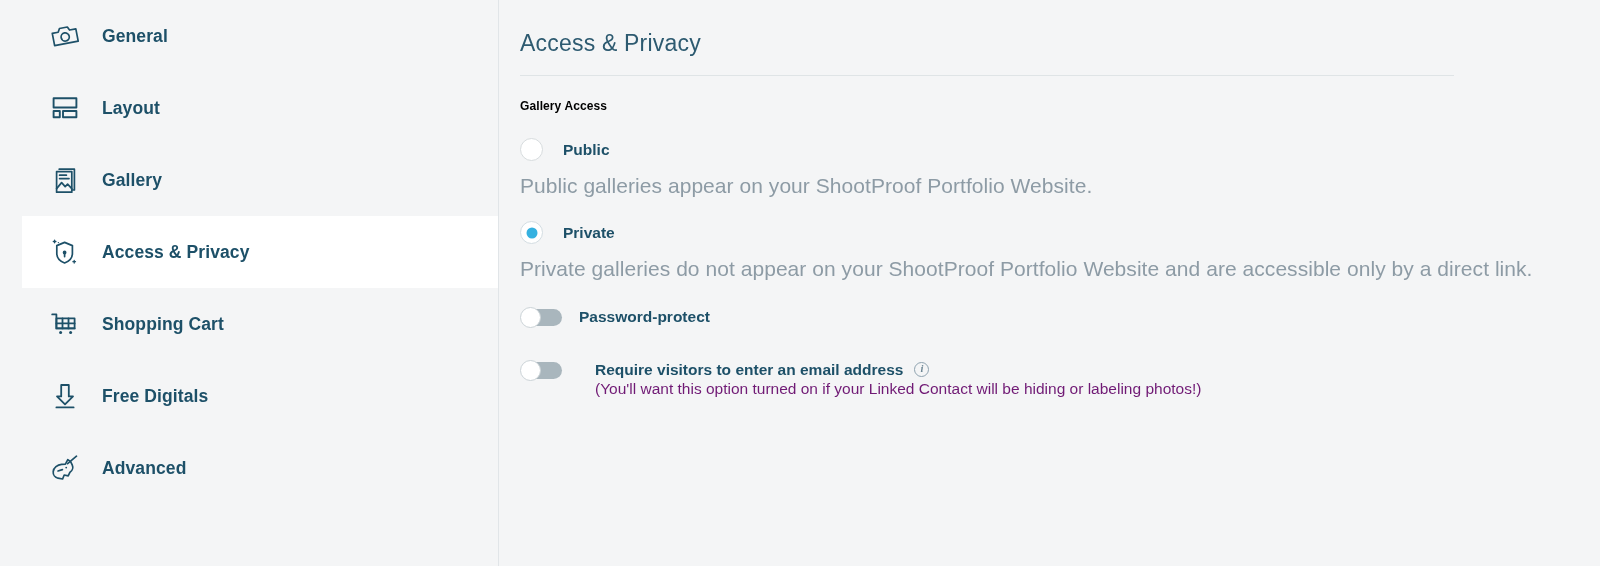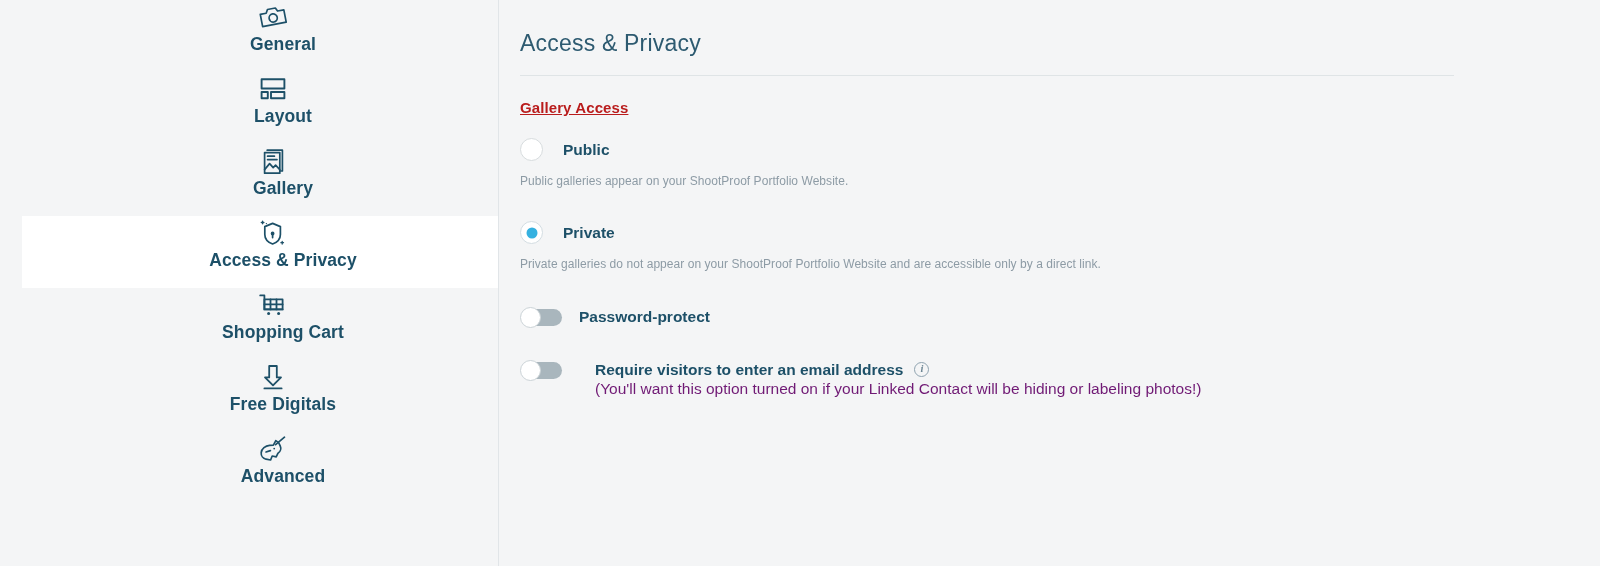--- a/index.html
+++ b/index.html
@@ -40,21 +40,20 @@
   }
   .nav-item {
     position: relative;
     display: flex;
     align-items: center;
     height: 72px;
     margin-left: 22px;
     padding-left: 26px;
     box-sizing: border-box;
     cursor: pointer;
-    flex-direction: column;
   }
   .nav-item.active {
     background: #ffffff;
   }
   .nav-icon {
     width: 34px;
     height: 34px;
     flex: 0 0 34px;
     display: flex;
     align-items: center;
@@ -99,25 +98,24 @@
     top: 75px;
     width: 934px;
     height: 1px;
     background: #dfe4e6;
   }
 
   .section-title {
     position: absolute;
     left: 21px;
     top: 99px;
-    font-size: 15px;
-    font-weight: bold;
-    color: #b91c1c;
+    font-size: 12px;
+    font-weight: bold;
+    color: #000000;
     letter-spacing: 0.1px;
-    text-decoration: underline;
   }
 
   
   .radio-row {
     position: absolute;
     left: 21px;
     display: flex;
     align-items: center;
     cursor: pointer;
   }
@@ -152,21 +150,21 @@
     margin-left: 20px;
     font-size: 15.5px;
     font-weight: bold;
     color: #1d5068;
     white-space: nowrap;
   }
 
   .desc {
     position: absolute;
     left: 21px;
-    font-size: 12px;
+    font-size: 21px;
     font-weight: normal;
     color: #8d9ba5;
     letter-spacing: 0.05px;
     white-space: nowrap;
   }
   .desc.public-desc { top: 174px; }
   .desc.private-desc { top: 257px; }
 
   
   .toggle-row {

